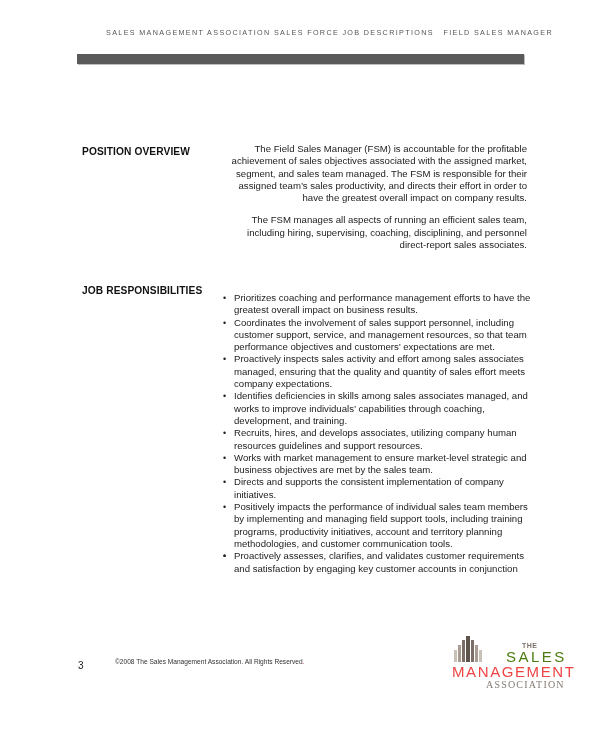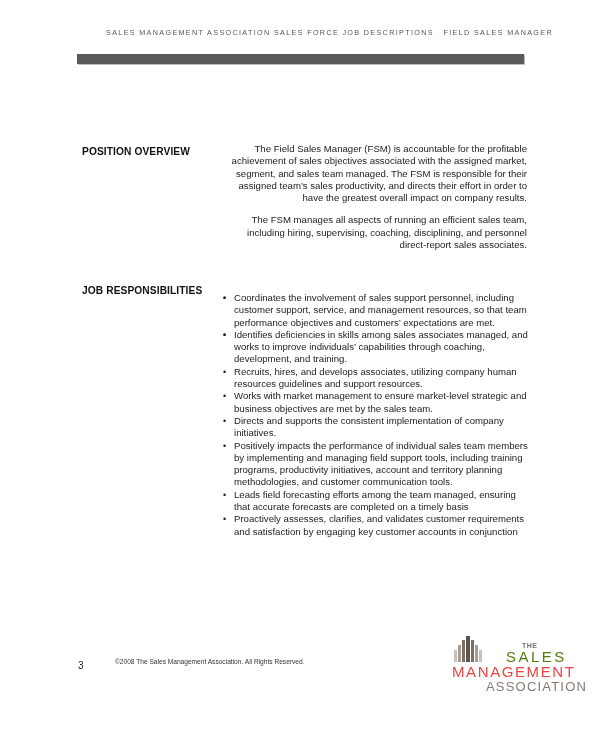--- a/index.html
+++ b/index.html
@@ -51,50 +51,51 @@
     }
     .logo-sales {
       position: absolute; left: 54px; top: 12px; font-size: 15px; color: #4d7c0f;
       letter-spacing: 2.5px;
     }
     .logo-mgmt {
       position: absolute; left: 0; top: 27px; font-size: 15px; color: #ef4444;
       letter-spacing: 1.6px;
     }
     .logo-assoc {
-      position: absolute; left: 34px; top: 43px; font-size: 13px; color: #857a72;
+      position: absolute; left: 34px; top: 43px; font-size: 10px; color: #857a72;
       letter-spacing: 1.2px;
+      font-family: Liberation Serif, serif;
     }
   </style>
 </head>
 <body>
 
 <div class="header-row">
   <span>SALES MANAGEMENT ASSOCIATION SALES FORCE JOB DESCRIPTIONS</span>
   <span>FIELD SALES MANAGER</span>
 </div>
 <div class="header-bar"></div>
 
 <div class="section-label" style="top:146px;">POSITION OVERVIEW</div>
 <div class="body-text" style="top:143px;">
   <p>The Field Sales Manager (FSM) is accountable for the profitable achievement of sales objectives associated with the assigned market, segment, and sales team managed.  The FSM is responsible for their assigned team’s sales productivity, and directs their effort in order to have the greatest overall impact on company results.</p>
   <p>The FSM manages all aspects of running an efficient sales team, including hiring, supervising, coaching, disciplining, and personnel direct-report sales associates.</p>
 </div>
 
 <div class="section-label" style="top:285px;">JOB RESPONSIBILITIES</div>
 <ul class="resp">
-  <li><span class="bullet">•</span></li>
+  <li><span class="bullet">•</span><span>Prioritizes coaching and performance management efforts to have the greatest overall impact on business results.</span></li>
   <li><span class="bullet">•</span><span>Coordinates the involvement of sales support personnel, including customer support, service, and management resources, so that team performance objectives and customers’ expectations are met.</span></li>
-  <li><span class="bullet">•</span></li>
+  <li><span class="bullet">•</span><span>Proactively inspects sales activity and effort among sales associates managed, ensuring that the quality and quantity of sales effort meets company expectations.</span></li>
   <li><span class="bullet">•</span><span>Identifies deficiencies in skills among sales associates managed, and works to improve individuals’ capabilities through coaching, development, and training.</span></li>
   <li><span class="bullet">•</span><span>Recruits, hires, and develops associates, utilizing company human resources guidelines and support resources.</span></li>
   <li><span class="bullet">•</span><span>Works with market management to ensure market-level strategic and business objectives are met by the sales team.</span></li>
   <li><span class="bullet">•</span><span>Directs and supports the consistent implementation of company initiatives.</span></li>
   <li><span class="bullet">•</span><span>Positively impacts the performance of individual sales team members by implementing and managing field support tools, including training programs, productivity initiatives, account and territory planning methodologies, and customer communication tools.</span></li>
-  <li><span class="bullet">•</span><span>Leads field forecasting efforts among the team managed, ensuring that accurate forecasts are completed on a timely basis</span></li>
+  <li><span class="bullet">•</span></li>
   <li><span class="bullet">•</span><span>Proactively assesses, clarifies, and validates customer requirements and satisfaction by engaging key customer accounts in conjunction</span></li>
 </ul>
 
 <div class="page-num">3</div>
 <div class="copyright">
   <span>©2008 The Sales Management Association.  All Rights Reserved</span><span class="dot">.</span>
 </div>
 
 <div class="logo">
   <svg class="logo-mark" width="36" height="26" viewBox="0 0 36 26">

